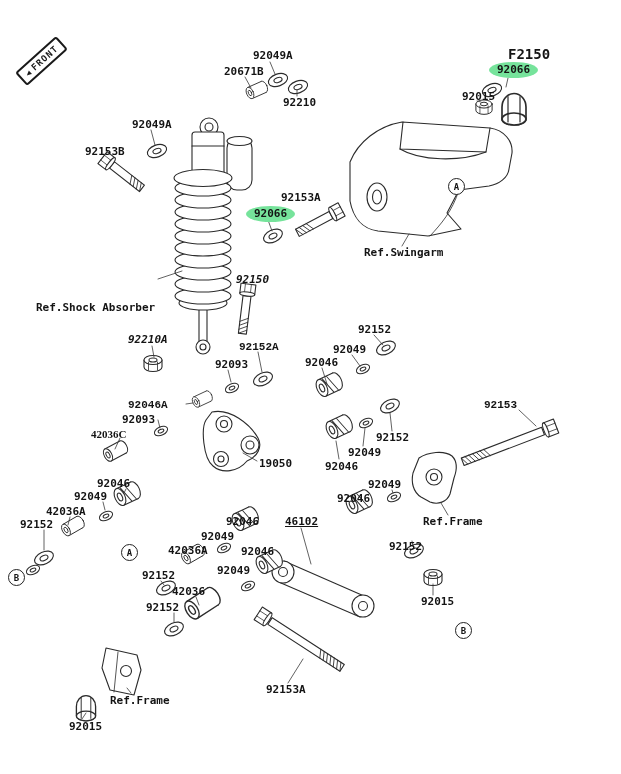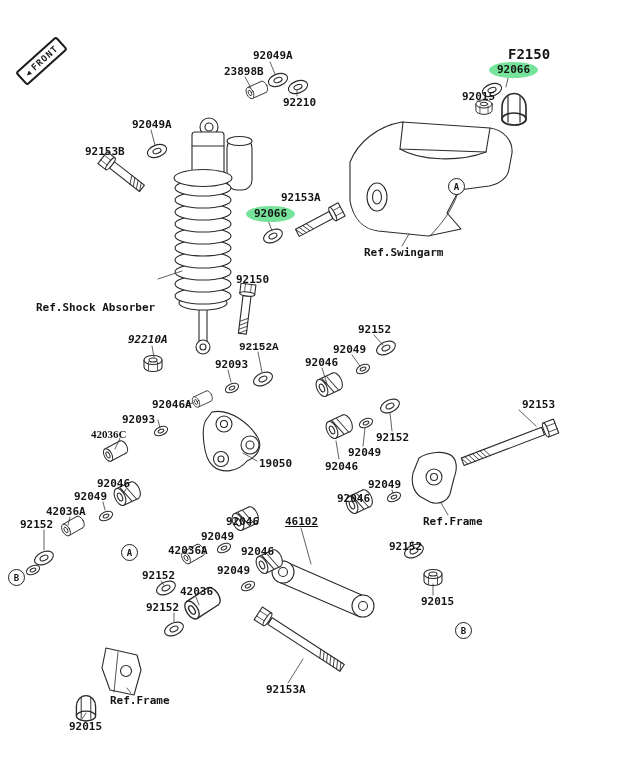--- a/index.html
+++ b/index.html
@@ -211,62 +211,62 @@
       M392,490 L393,493 M412,541 L413,546"></path>
   </svg>
 
   <div class="front-stamp">
     <span class="arr">◀</span>
     <span>FRONT</span>
   </div>
 
   <div class="labels-layer" id="labels">
       <div class="part-label" style="left: 253px; top: 50px;">92049A</div>
-      <div class="part-label" style="left: 224px; top: 66px;">23898B</div>
+      <div class="part-label" style="left: 224px; top: 66px;">20671B</div>
       <div class="part-label" style="left: 283px; top: 97px;">92210</div>
       <div class="part-label small" style="left: 508px; top: 47px;">F2150</div>
       <div class="part-label hl" style="left: 497px; top: 64px; background: rgb(118, 227, 155);">92066</div>
       <div class="part-label" style="left: 462px; top: 91px;">92015</div>
       <div class="part-label" style="left: 132px; top: 119px;">92049A</div>
       <div class="part-label" style="left: 85px; top: 146px;">92153B</div>
       <div class="part-label" style="left: 281px; top: 192px;">92153A</div>
       <div class="part-label hl" style="left: 254px; top: 208px; background: rgb(118, 227, 155);">92066</div>
       <div class="part-label" style="left: 364px; top: 247px;">Ref.Swingarm</div>
       <div class="part-label" style="left: 36px; top: 274px; margin-top: 28px;">Ref.Shock Absorber</div>
-      <div class="part-label" style="left: 236px; top: 274px;">92150</div>
+      <div class="part-label" style="left: 236px; top: 274px; font-style: italic;">92150</div>
       <div class="part-label" style="left: 358px; top: 324px;">92152</div>
       <div class="part-label" style="left: 128px; top: 334px; font-style: italic;">92210A</div>
       <div class="part-label" style="left: 239px; top: 341px; font-family: Liberation Mono, monospace;">92152A</div>
       <div class="part-label" style="left: 333px; top: 344px;">92049</div>
       <div class="part-label" style="left: 215px; top: 359px;">92093</div>
       <div class="part-label" style="left: 305px; top: 357px;">92046</div>
-      <div class="part-label" style="left: 152px; top: 399px;">92046A</div>
+      <div class="part-label" style="left: 128px; top: 399px; font-family: Liberation Mono, monospace;">92046A</div>
       <div class="part-label" style="left: 122px; top: 414px;">92093</div>
       <div class="part-label" style="left: 91px; top: 428px; font-family: Liberation Serif, serif;">42036C</div>
-      <div class="part-label" style="left: 522px; top: 399px;">92153</div>
+      <div class="part-label" style="left: 484px; top: 399px; font-family: Liberation Mono, monospace;">92153</div>
       <div class="part-label" style="left: 376px; top: 432px;">92152</div>
       <div class="part-label" style="left: 348px; top: 447px;">92049</div>
       <div class="part-label" style="left: 325px; top: 461px;">92046</div>
       <div class="part-label" style="left: 259px; top: 458px;">19050</div>
       <div class="part-label" style="left: 97px; top: 478px;">92046</div>
       <div class="part-label" style="left: 74px; top: 491px;">92049</div>
       <div class="part-label" style="left: 46px; top: 506px;">42036A</div>
       <div class="part-label" style="left: 20px; top: 519px;">92152</div>
       <div class="part-label" style="left: 368px; top: 479px;">92049</div>
       <div class="part-label" style="left: 337px; top: 493px;">92046</div>
       <div class="part-label" style="left: 423px; top: 516px;">Ref.Frame</div>
       <div class="part-label" style="left: 226px; top: 516px;">92046</div>
       <div class="part-label" style="left: 285px; top: 516px; text-decoration: underline;">46102</div>
       <div class="part-label" style="left: 201px; top: 531px;">92049</div>
       <div class="part-label" style="left: 168px; top: 545px;">42036A</div>
       <div class="part-label" style="left: 241px; top: 546px;">92046</div>
       <div class="part-label" style="left: 389px; top: 541px;">92152</div>
       <div class="part-label" style="left: 217px; top: 565px;">92049</div>
       <div class="part-label" style="left: 142px; top: 570px;">92152</div>
-      <div class="part-label" style="left: 180px; top: 586px;">42036</div>
+      <div class="part-label" style="left: 172px; top: 586px;">42036</div>
       <div class="part-label" style="left: 421px; top: 596px;">92015</div>
       <div class="part-label" style="left: 146px; top: 602px;">92152</div>
       <div class="part-label" style="left: 266px; top: 684px;">92153A</div>
       <div class="part-label" style="left: 110px; top: 695px;">Ref.Frame</div>
       <div class="part-label" style="left: 69px; top: 721px;">92015</div>
       <div class="callout" style="left: 448px; top: 178px;">A</div>
       <div class="callout" style="left: 121px; top: 544px;">A</div>
       <div class="callout" style="left: 8px; top: 569px;">B</div>
       <div class="callout" style="left: 455px; top: 622px;">B</div>
     </div>

